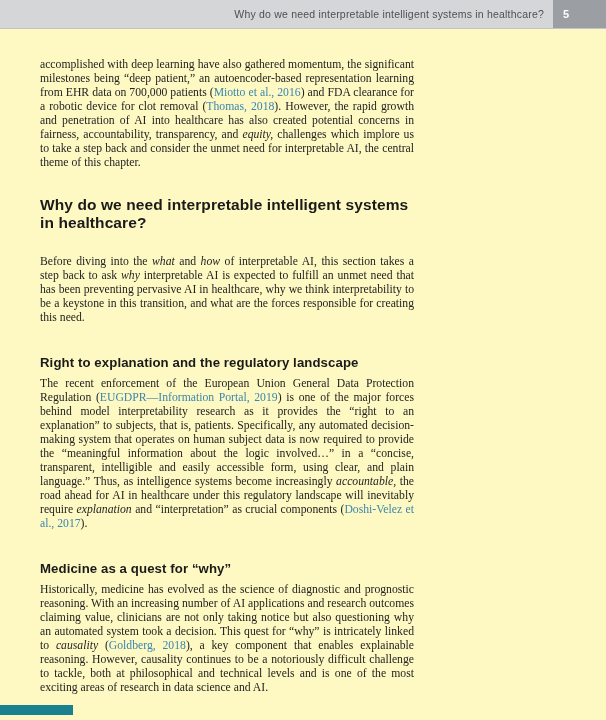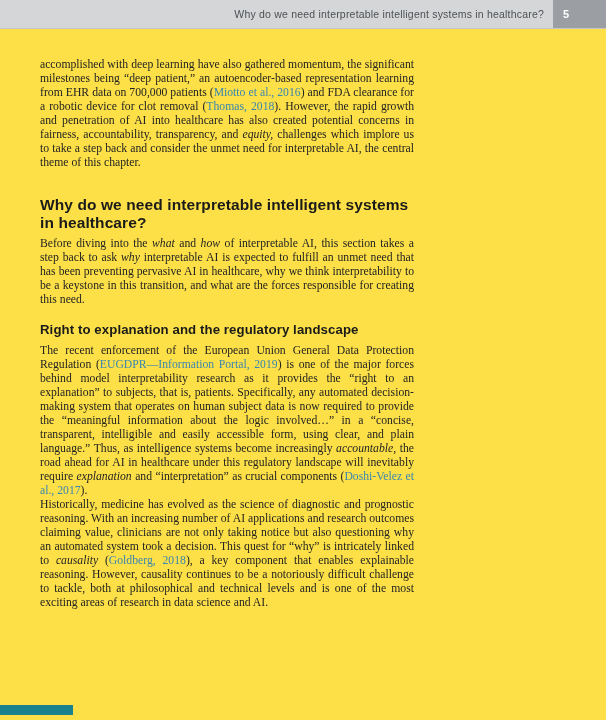--- a/index.html
+++ b/index.html
@@ -4,21 +4,21 @@
 <style>
   html, body { margin: 0; padding: 0; }
   body {
     width: 606px; height: 720px;
     background: #ffffff;
     font-family: "Liberation Serif", serif;
   }
   .page {
     position: relative;
     width: 606px; height: 720px;
-    background: #fde047;
+    background: #fef9c3;
     overflow: hidden;
   }
   
   .header {
     position: absolute; top: 0; left: 0;
     width: 606px; height: 29px;
     background: #d5d6d8;
     border-bottom: 1px solid #c2c4c6;
     display: flex; align-items: stretch;
     box-sizing: border-box;
@@ -62,26 +62,26 @@
     font-family: "Liberation Sans", sans-serif;
     color: #1a1a1a;
     margin: 0;
   }
   h2.sect {
     font-size: 15.5px;
     line-height: 18px;
     font-weight: bold;
     letter-spacing: 0.1px;
   }
-  h2.sect + p.para { margin-top: 5px; }
+  h2.sect + p.para { margin-top: 23px; }
   h3.subsect {
     font-size: 13.2px;
     line-height: 16px;
     font-weight: bold;
-    margin-top: 15px;
+    margin-top: 30px;
     margin-bottom: 6px;
     letter-spacing: 0.1px;
   }
   .cite {
     color: #3a86b0;
     text-decoration: none;
     cursor: pointer;
   }
   .em { font-style: italic; }
   
@@ -109,20 +109,21 @@
     <p class="para"><span>accomplished with deep learning have also gathered momentum, the significant milestones being “deep patient,” an autoencoder-based representation learning from EHR data on 700,000 patients (</span><a class="cite">Miotto et al., 2016</a><span>) and FDA clearance for a robotic device for clot removal (</span><a class="cite">Thomas, 2018</a><span>). However, the rapid growth and penetration of AI into healthcare has also created potential concerns in fairness, accountability, transparency, and </span><span class="em">equity,</span><span> challenges which implore us to take a step back and consider the unmet need for interpretable AI, the central theme of this chapter.</span></p>
 
     <h2 class="sect">Why do we need interpretable intelligent systems in healthcare?</h2>
 
     <p class="para"><span>Before diving into the </span><span class="em">what</span><span> and </span><span class="em">how</span><span> of interpretable AI, this section takes a step back to ask </span><span class="em">why</span><span> interpretable AI is expected to fulfill an unmet need that has been preventing pervasive AI in healthcare, why we think interpretability to be a keystone in this transition, and what are the forces responsible for creating this need.</span></p>
 
     <h3 class="subsect">Right to explanation and the regulatory landscape</h3>
 
     <p class="para"><span>The recent enforcement of the European Union General Data Protection Regulation (</span><a class="cite">EUGDPR—Information Portal, 2019</a><span>) is one of the major forces behind model interpretability research as it provides the “right to an explanation” to subjects, that is, patients. Specifically, any automated decision-making system that operates on human subject data is now required to provide the “meaningful information about the logic involved…” in a “concise, transparent, intelligible and easily accessible form, using clear, and plain language.” Thus, as intelligence systems become increasingly </span><span class="em">accountable,</span><span> the road ahead for AI in healthcare under this regulatory landscape will inevitably require </span><span class="em">explanation</span><span> and “interpretation” as crucial components (</span><a class="cite">Doshi-Velez et al., 2017</a><span>).</span></p>
 
+    <h3 class="subsect">Medicine as a quest for “why”</h3>
 
     <p class="para"><span>Historically, medicine has evolved as the science of diagnostic and prognostic reasoning. With an increasing number of AI applications and research outcomes claiming value, clinicians are not only taking notice but also questioning why an automated system took a decision. This quest for “why” is intricately linked to </span><span class="em">causality</span><span> (</span><a class="cite">Goldberg, 2018</a><span>), a key component that enables explainable reasoning. However, causality continues to be a notoriously difficult challenge to tackle, both at philosophical and technical levels and is one of the most exciting areas of research in data science and AI.</span></p>
 
   </div>
 
   <div class="footer-tab"></div>
 
 </div>
 
 </body></html>

